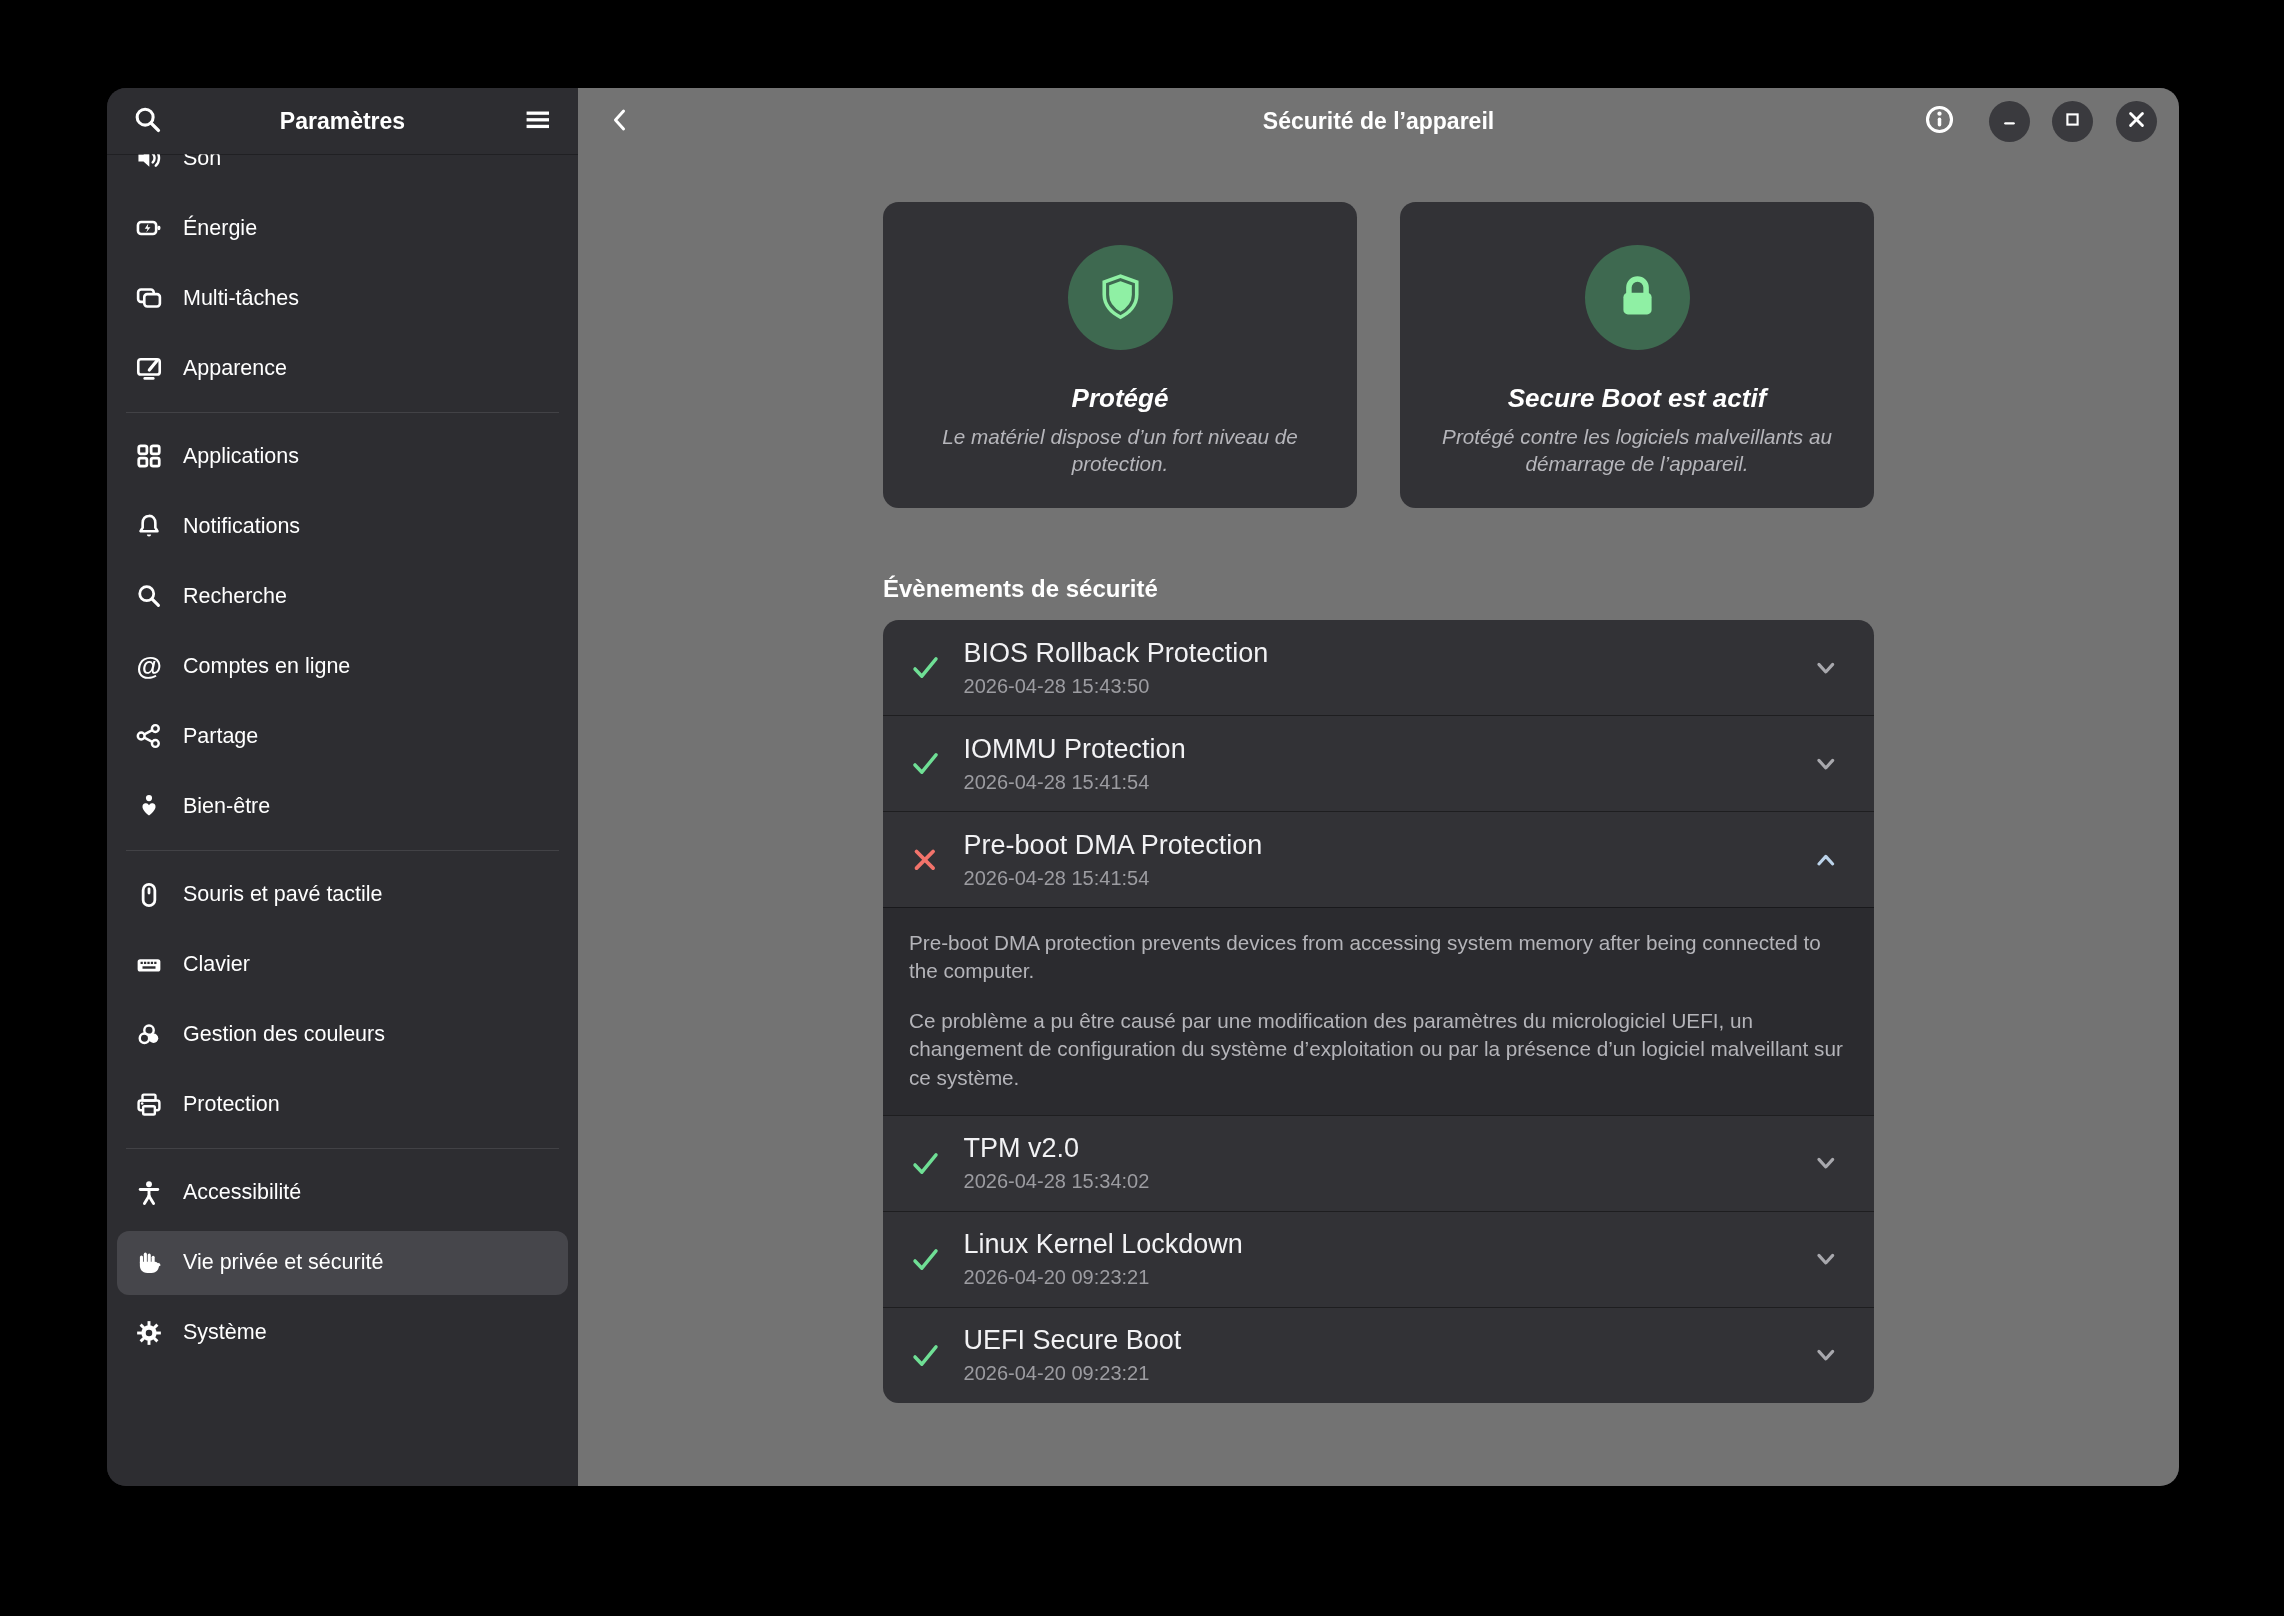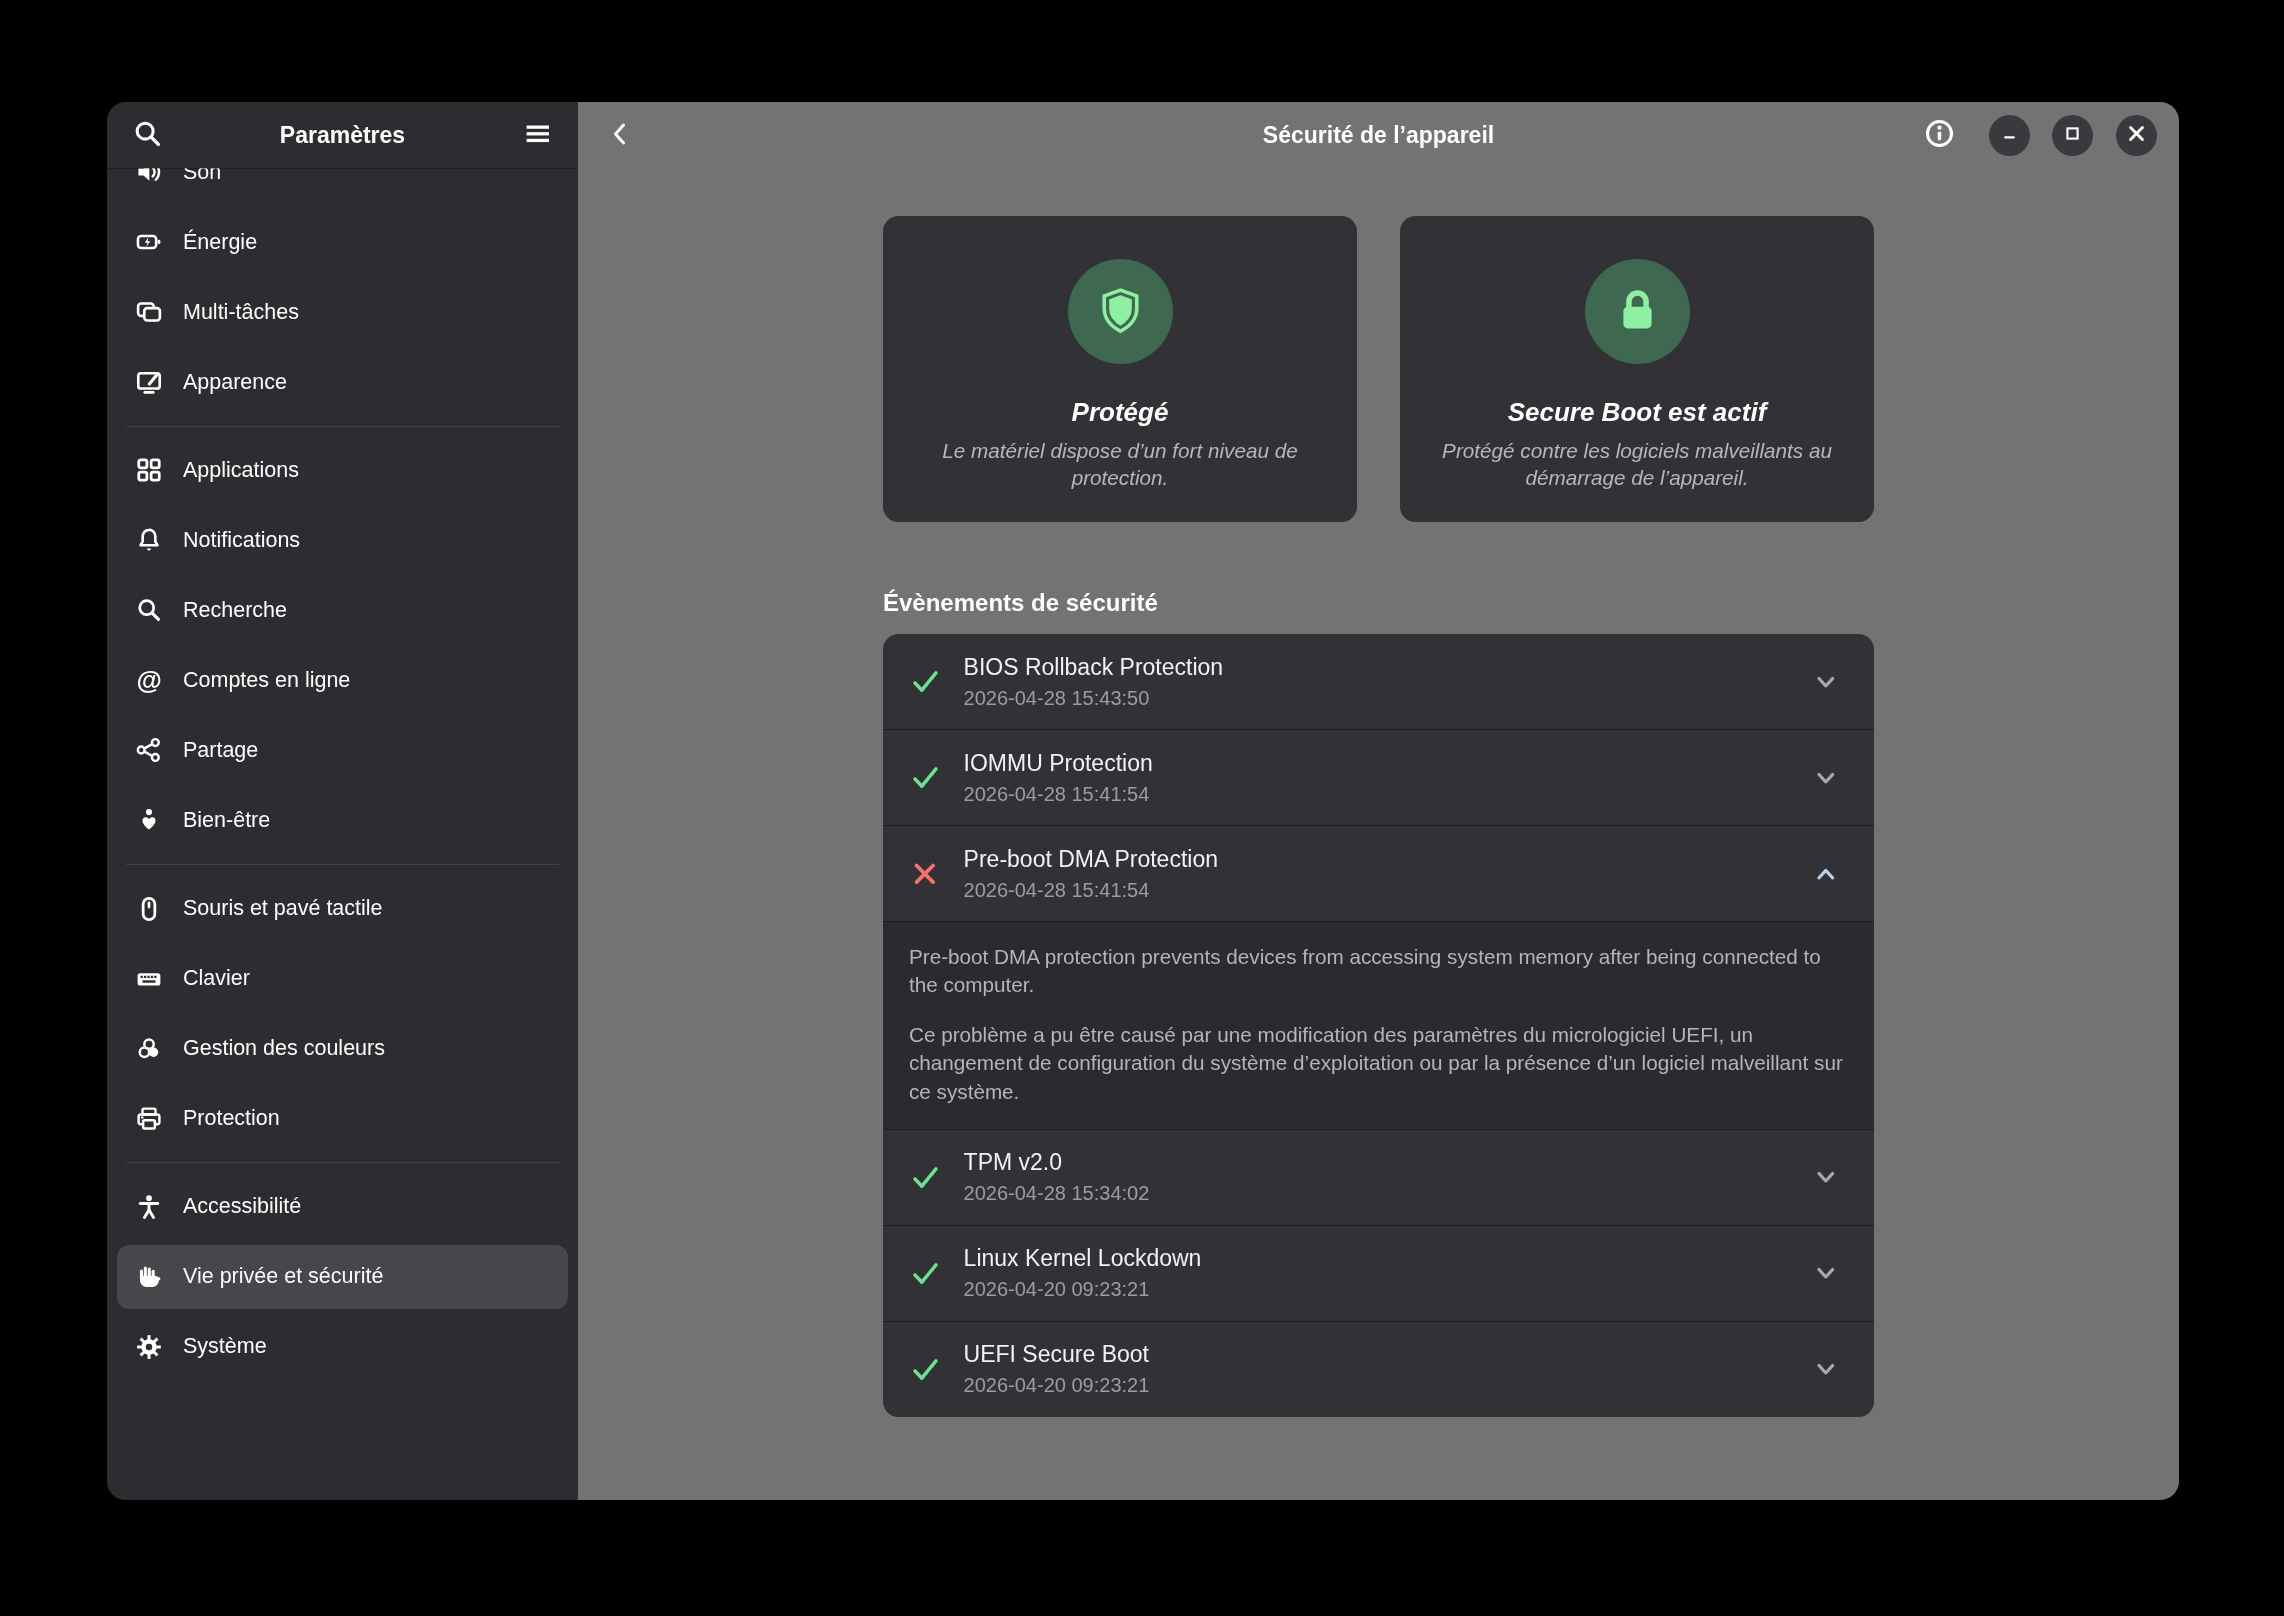--- a/index.html
+++ b/index.html
@@ -1,17 +1,17 @@
 <!DOCTYPE html>
 <html style="font-size:13.8px"><head>
 <meta charset="utf-8">
 <style>
   html,body{margin:0;padding:0;background:#000;}
   body{width:2284px;height:1617px;position:relative;font-family:"Liberation Sans","DejaVu Sans",sans-serif;-webkit-font-smoothing:antialiased;}
-  .window{position:absolute;left:107px;top:102px;width:2072px;height:1398px;background:#222226;border-radius:19px;display:flex;overflow:hidden;box-shadow:0 26px 69px rgba(0,0,0,.8);}
+  .window{position:absolute;left:107px;top:88px;width:2072px;height:1398px;background:#222226;border-radius:19px;display:flex;overflow:hidden;box-shadow:0 26px 69px rgba(0,0,0,.8);}
 
   
   .sidebar{width:471px;flex:none;background:#2d2d31;display:flex;flex-direction:column;}
   .sidebar-header{height:66px;flex:none;display:flex;align-items:center;padding:0 20.7px;box-shadow:0 0.9px 0 rgba(0,0,0,.3);position:relative;z-index:2;}
   .sidebar-title{position:absolute;left:50%;transform:translateX(-50%);font-weight:bold;font-size:23px;color:#fff;white-space:nowrap;}
   .icon-btn{width:40px;height:40px;border:none;background:transparent;display:flex;align-items:center;justify-content:center;padding:0;cursor:pointer;}
   .sidebar-list{flex:1;overflow:hidden;padding:3.4px 10.3px 0;}
   .nav-item{display:flex;align-items:center;gap:20.7px;height:64px;margin:6px 0;border-radius:12px;padding:0 19px;color:#fff;font-size:21.5px;cursor:pointer;}
   .nav-item.selected{background:#46464b;}
   .nav-item.partial{margin-top:-31px;}
@@ -35,21 +35,21 @@
   .card-circle{width:105px;height:105px;border-radius:50%;background:#3e6950;margin-top:43px;flex:none;display:flex;align-items:center;justify-content:center;}
   .card-title{margin-top:33px;font-size:26px;font-weight:bold;color:#fff;}
   .card-sub{margin-top:10.3px;font-size:20.7px;color:#b6b6bb;line-height:1.3;width:414px;}
 
   .section-heading{margin:67px auto 0;width:991px;font-size:24px;font-weight:bold;color:#fff;}
   .events-list{width:991px;margin:17px auto 0;background:#323236;border-radius:15.5px;overflow:hidden;}
   .event-row{display:flex;align-items:center;gap:24px;height:95px;padding:0 34px 0 27.6px;cursor:pointer;}
   .event-row + .event-row, .event-row.after-desc{border-top:0.9px solid rgba(0,0,0,.4);justify-content:space-between;}
   .row-status{width:29px;height:29px;flex:none;display:flex;align-items:center;justify-content:center;}
   .row-text{flex:1;min-width:0;}
-  .row-title{font-size:23px;color:#f2f2f4;}
+  .row-title{font-size:27px;color:#f2f2f4;}
   .row-ts{font-size:20px;color:#9c9ca1;margin-top:6px;}
   .row-chevron{width:27.6px;height:27.6px;flex:none;}
   .event-desc{background:#2b2b2f;border-top:0.9px solid rgba(0,0,0,.4);padding:20.7px 29px 22.4px 26px;font-size:20.7px;color:#b4b4b9;line-height:1.38;}
   .event-desc p{margin:0 0 20.7px;}
   .event-desc p:last-child{margin-bottom:0;}
 </style>
 </head>
 <body>
 
 <div class="window">

